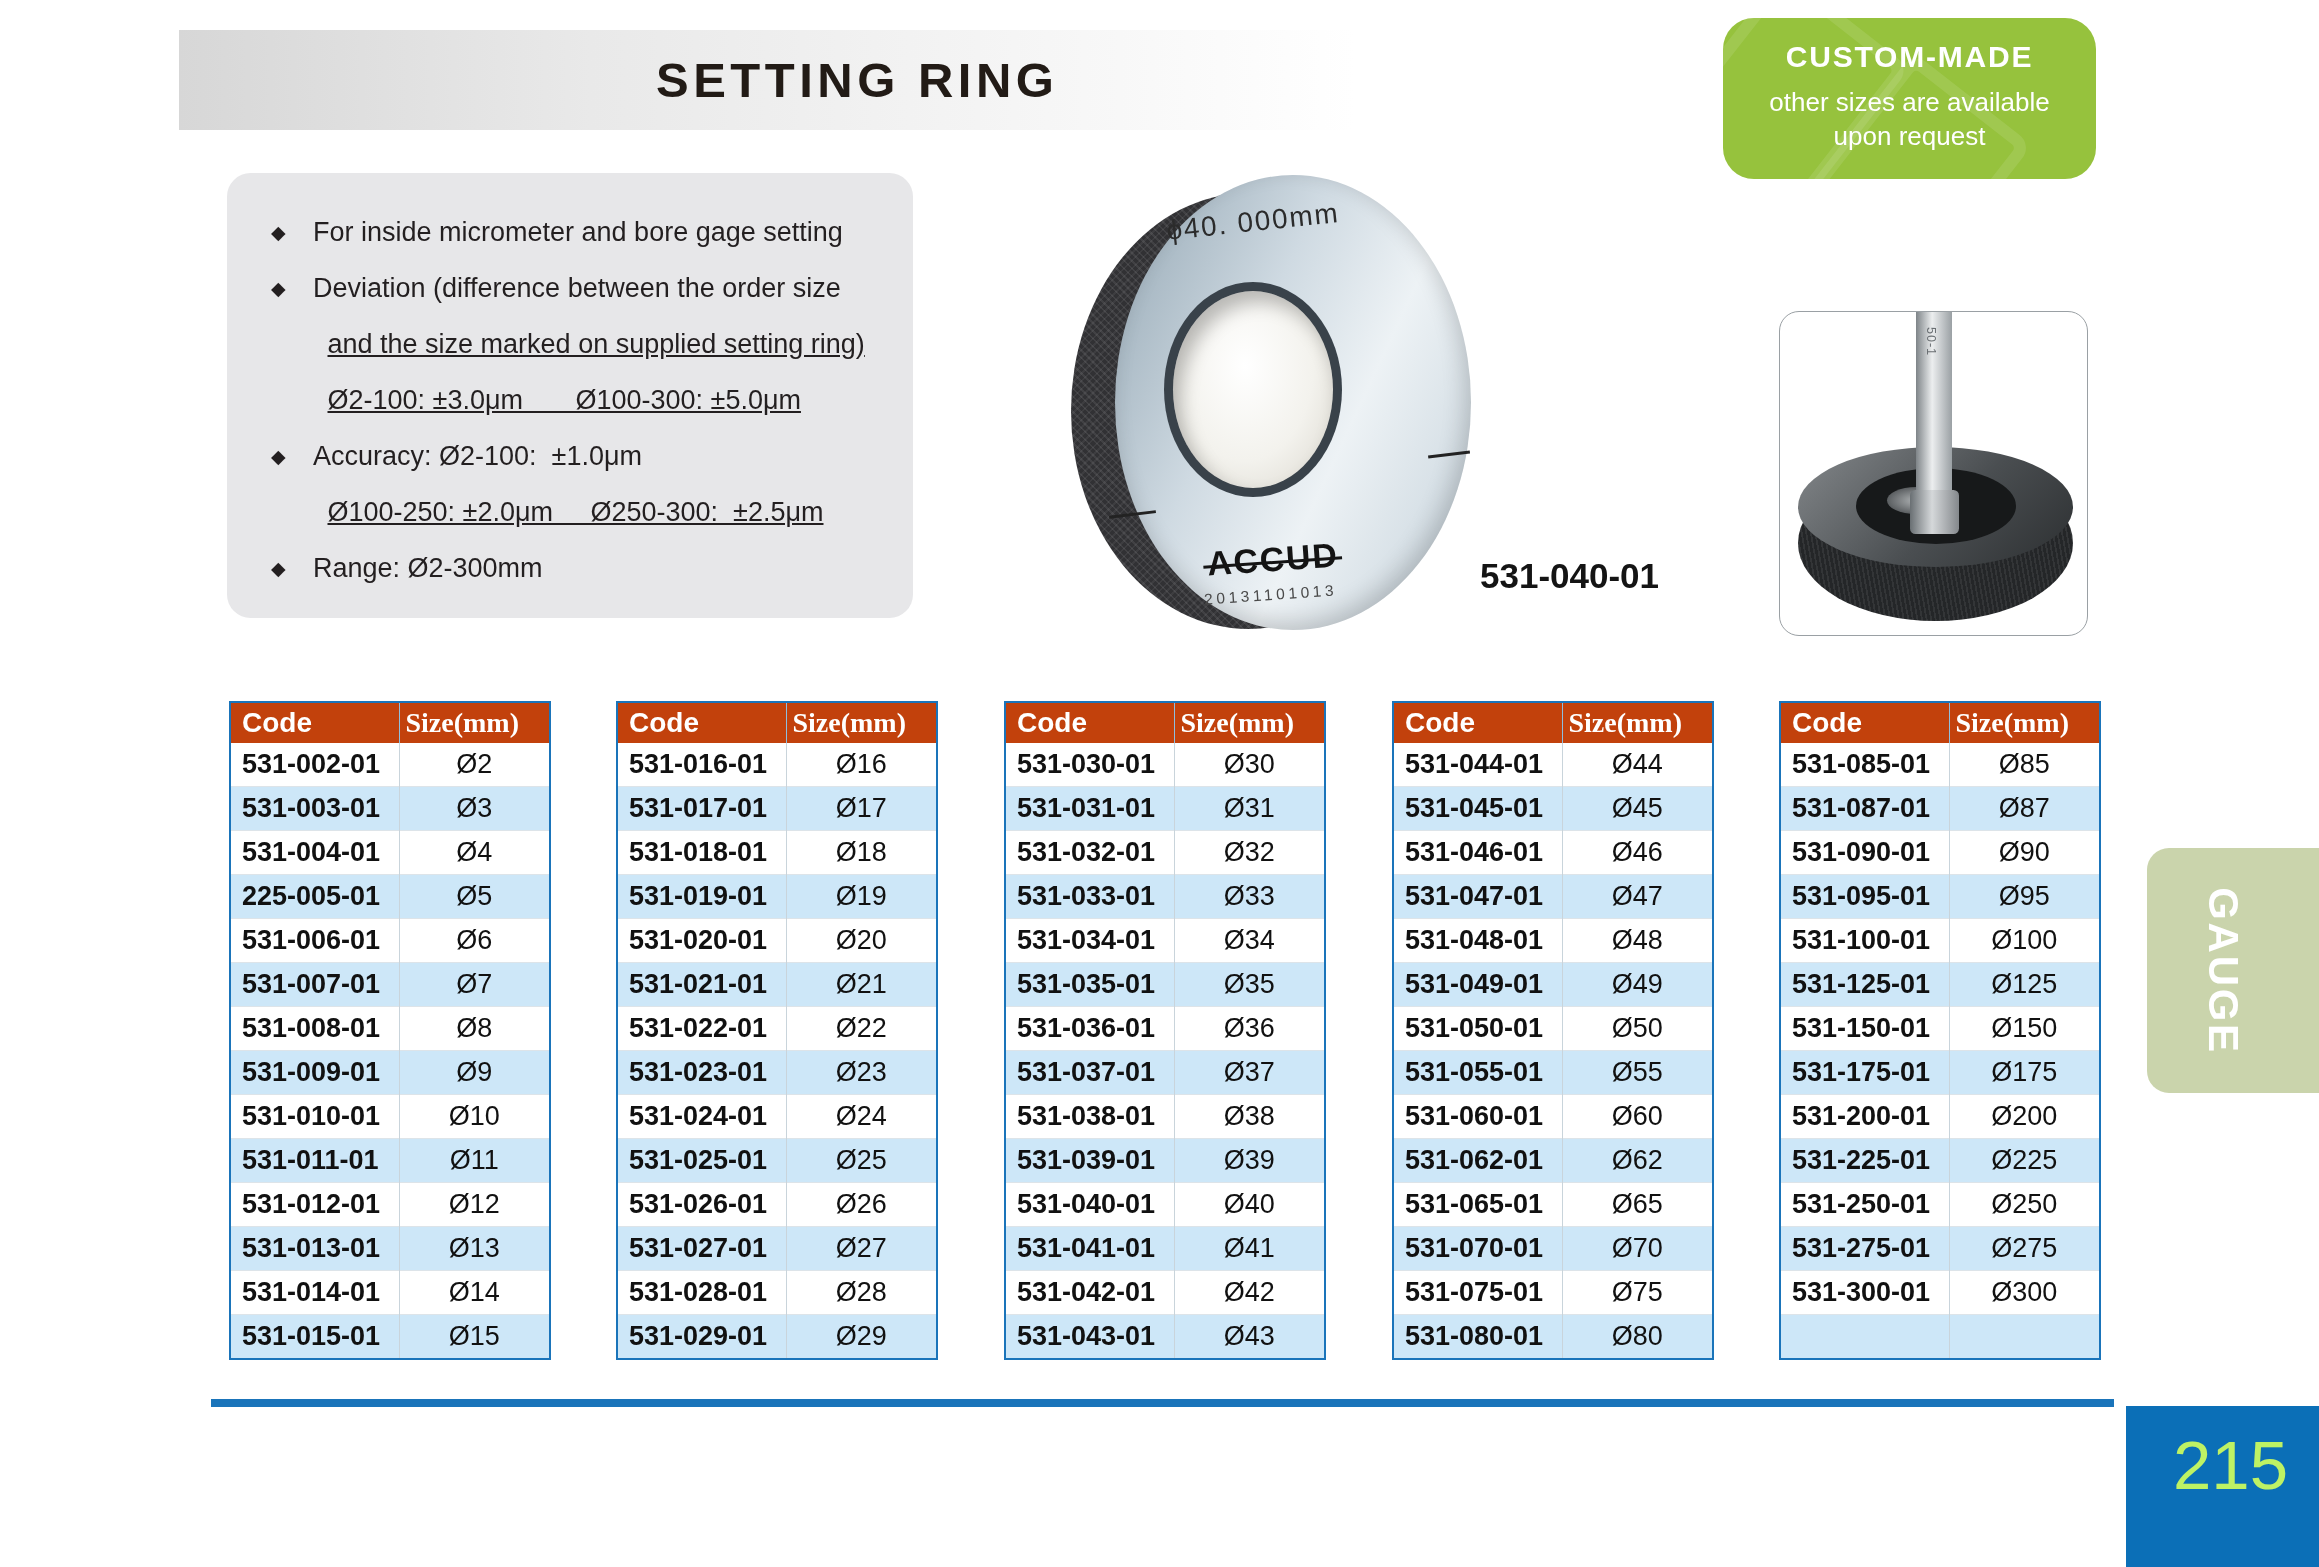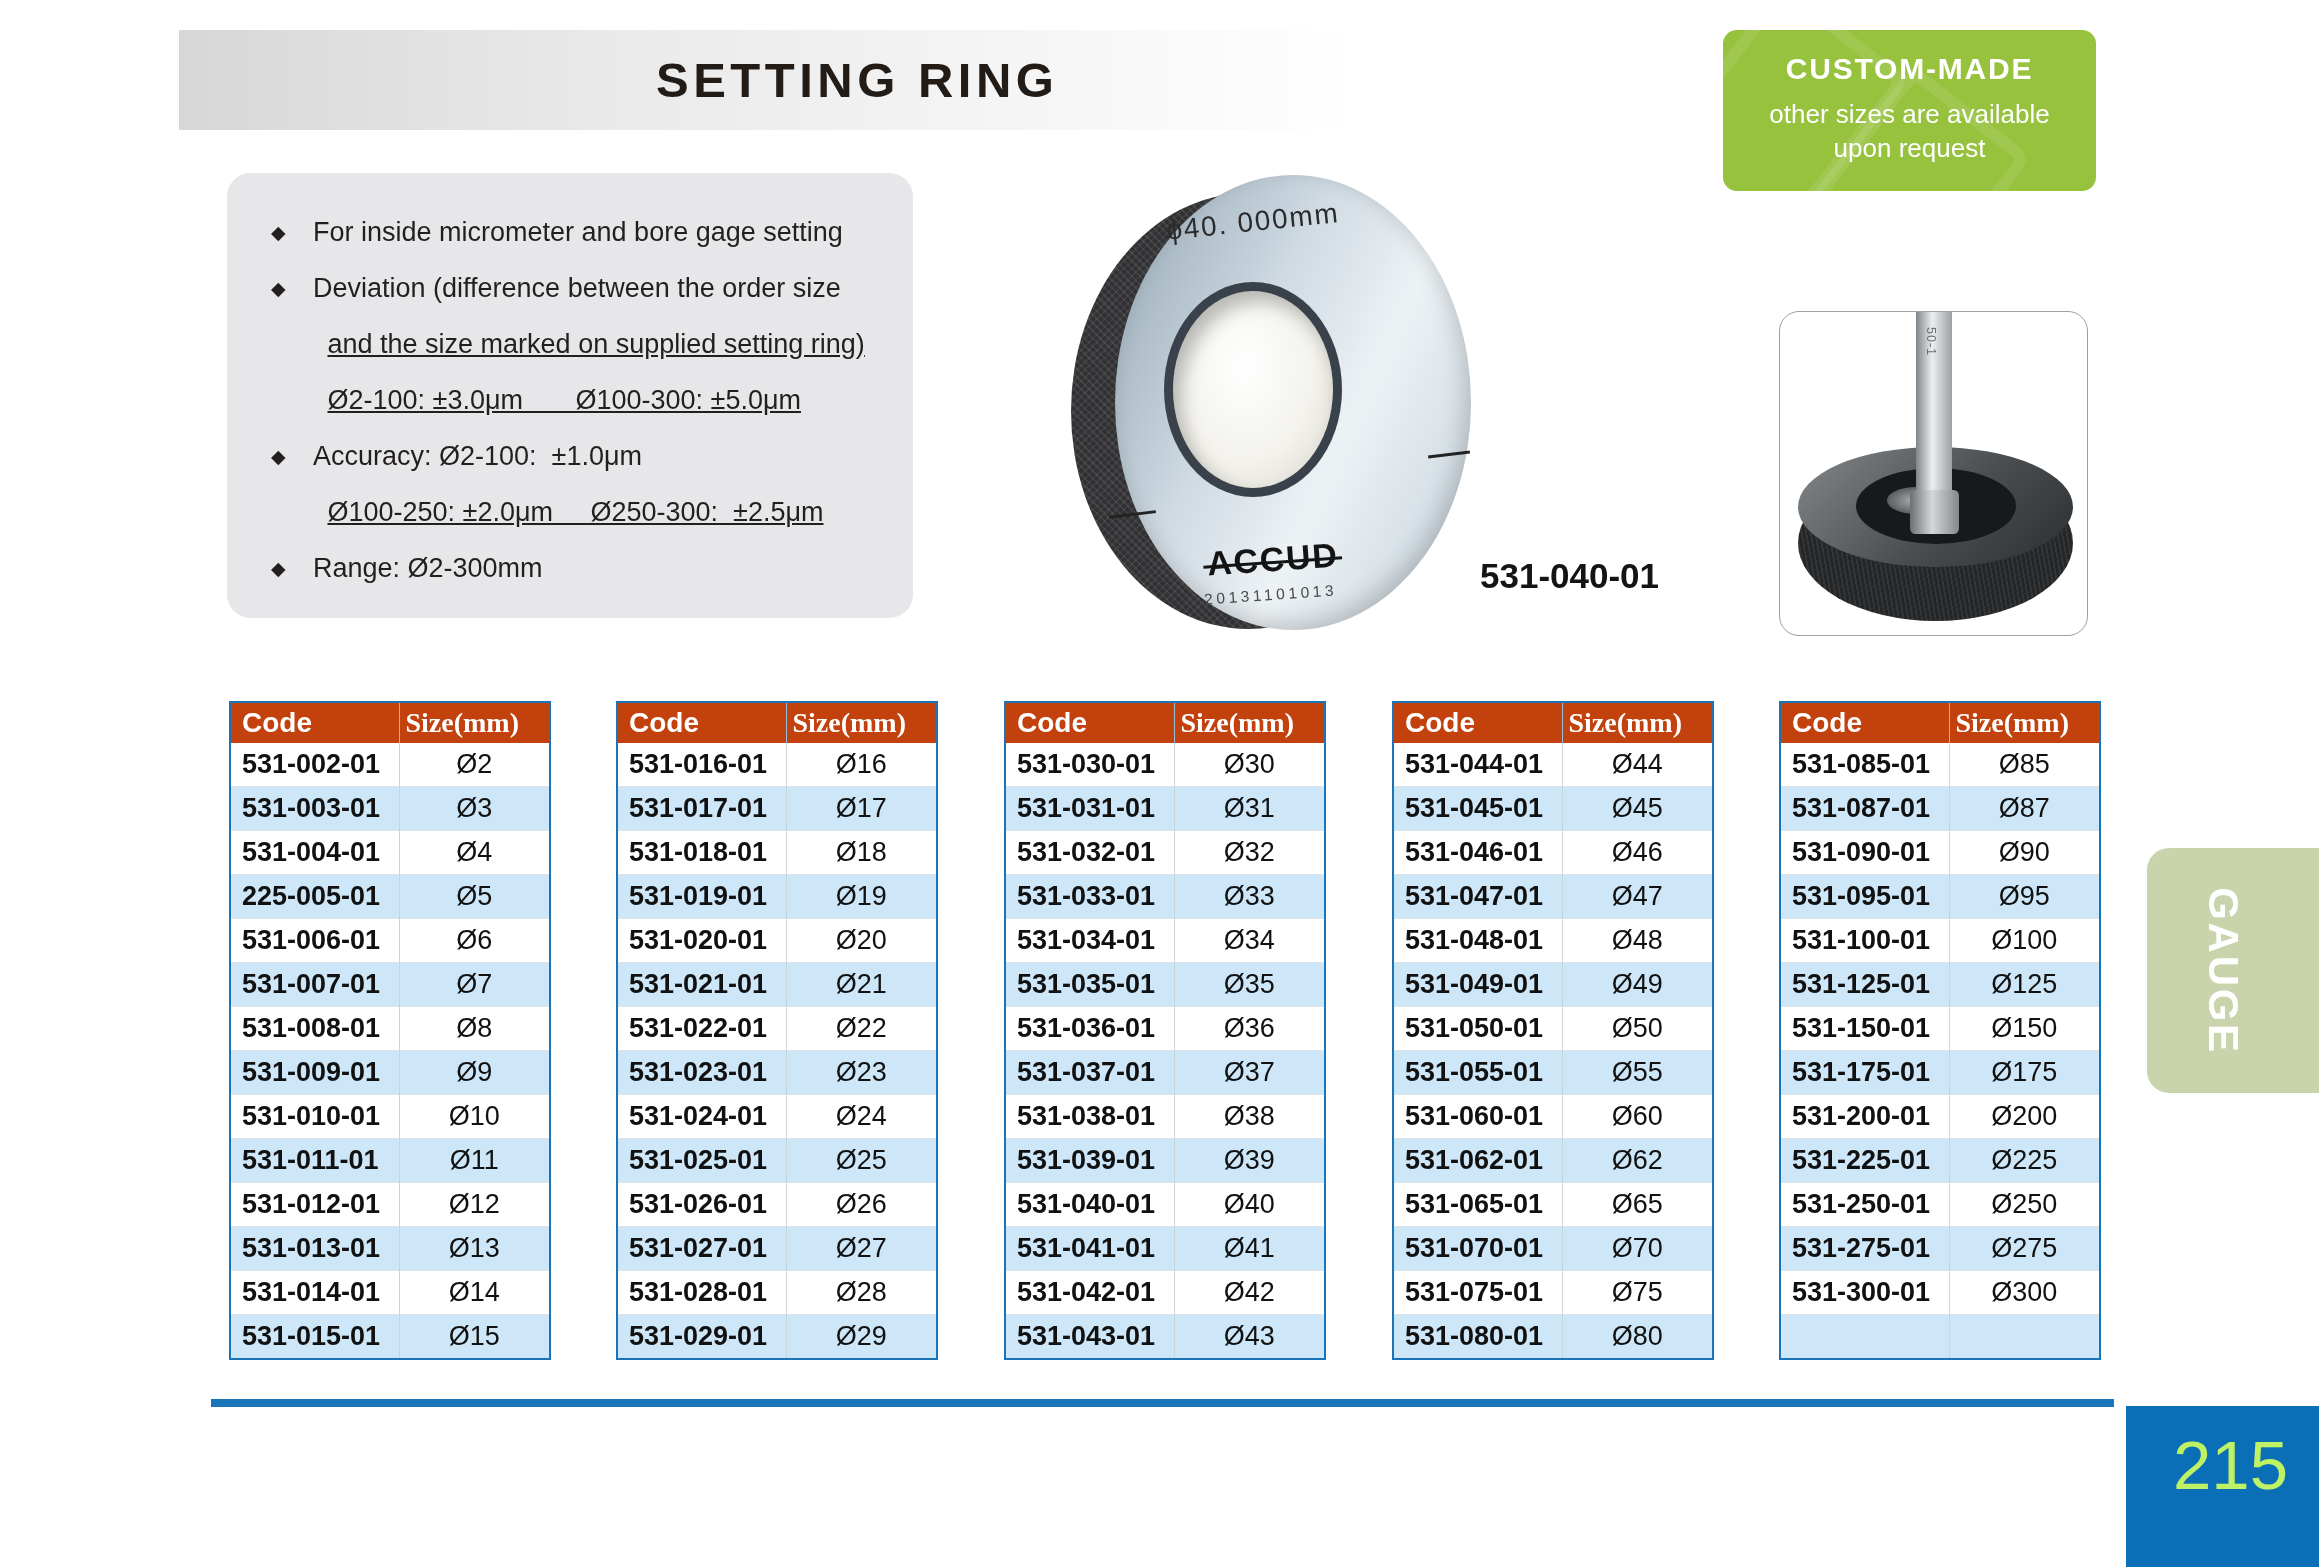--- a/index.html
+++ b/index.html
@@ -11,21 +11,21 @@
     background:linear-gradient(to right,#d7d7d7 0%,#e9e9e9 35%,#f8f8f8 80%,#ffffff 100%);}
   .series-banner{position:absolute;left:179px;top:30px;width:448px;height:100px;
     background:linear-gradient(100deg,#15496f 0%,#1a6ea8 55%,#2093cf 100%);
     clip-path:polygon(0 0,calc(100% - 41px) 0,100% 50%,calc(100% - 41px) 100%,0 100%);
     display:flex;align-items:center;}
   .series-banner span{margin-left:33px;font-size:49px;font-weight:bold;color:#fff;letter-spacing:2.7px;}
   .page-title{position:absolute;left:656px;top:30px;height:100px;display:flex;align-items:center;
     font-size:49px;font-weight:bold;color:#221b16;letter-spacing:4.5px;}
 
   
-  .badge{position:absolute;left:1723px;top:30px;width:373px;height:161px;border-radius:14px;
+  .badge{position:absolute;left:1723px;top:18px;width:373px;height:161px;border-radius:31px;
     background:#96c23d;overflow:hidden;text-align:center;color:#fff;}
   .badge .wm1,.badge .wm2{position:absolute;border:12.7px solid rgba(255,255,255,0.10);border-radius:16.4px;}
   .badge .wm1{width:136px;height:236px;left:-36px;top:-27px;transform:rotate(38deg);}
   .badge .wm2{width:127px;height:218px;left:100px;top:55px;transform:rotate(38deg);}
   .badge-title{position:relative;margin-top:22px;font-size:30px;font-weight:bold;letter-spacing:1.8px;}
   .badge-line{position:relative;font-size:26px;line-height:34px;}
   .badge-line.first{margin-top:11px;}
 
   
   .features-box{position:absolute;left:227px;top:173px;width:686px;height:445px;

